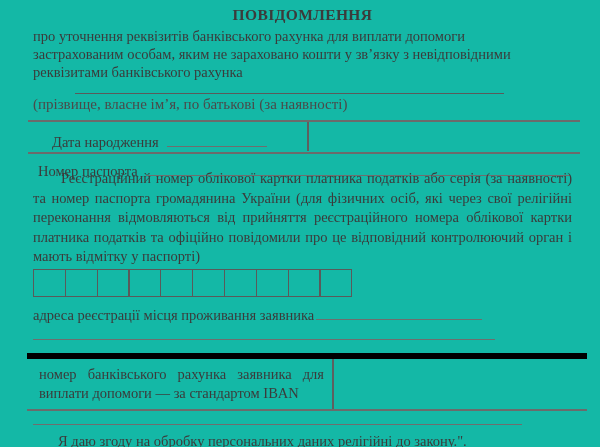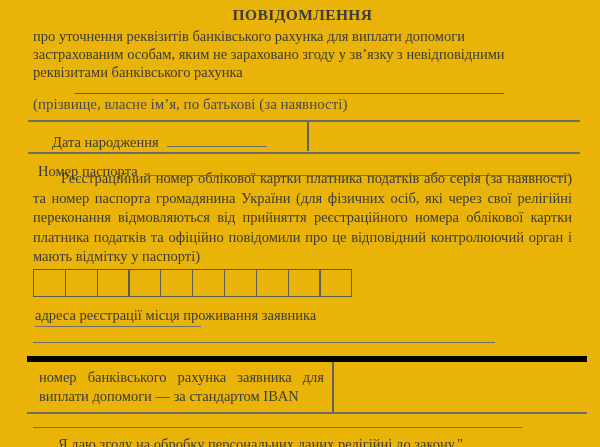--- a/index.html
+++ b/index.html
@@ -4,21 +4,21 @@
 <style>
   * { box-sizing: border-box; margin: 0; padding: 0; }
   html, body { width: 600px; height: 447px; }
   body {
     font-family: "Liberation Serif", "DejaVu Serif", serif;
     background: #ffffff;
   }
   .page {
     position: relative;
     width: 600px; height: 447px;
-    background: #eab308;
+    background: #14b8a6;
     color: #3b3b3b;
     padding: 4px 28px 0 33px;
     overflow: hidden;
     font-size: 14.5px;
   }
   .doc-title {
     text-align: center;
     font-weight: bold;
     font-size: 15.5px;
     letter-spacing: 0.4px;
@@ -79,21 +79,20 @@
   .box {
     width: 33px; height: 28px;
     border: 1.2px solid #5a5a5a;
     margin-right: -1.2px;
     background: transparent;
   }
   .address-row {
     display: flex;
     align-items: baseline;
     margin-top: 10px;
-    flex-direction: column;
   }
   .fill-address { width: 166px; margin-left: 2px; }
   .address-line2 {
     width: 462px;
     height: 1px;
     border-bottom: 1.2px solid #6e6e6e;
     margin-top: 15px;
   }
   .iban-table {
     display: flex;
@@ -123,21 +122,21 @@
 </style>
 </head>
 <body>
 
 <div class="page">
 
   <div class="doc-title">ПОВІДОМЛЕННЯ</div>
 
   <div class="doc-subtitle">
     <span class="subtitle-line">про уточнення реквізитів банківського рахунка для виплати допомоги</span>
-    <span class="subtitle-line">застрахованим особам, яким не зараховано згоду у зв’язку з невідповідними</span>
+    <span class="subtitle-line">застрахованим особам, яким не зараховано кошти у зв’язку з невідповідними</span>
     <span class="subtitle-line">реквізитами банківського рахунка</span>
   </div>
 
   <div class="name-line"></div>
   <div class="name-caption">(прізвище, власне ім’я, по батькові (за наявності)</div>
 
   <div class="info-table">
     <div class="info-cell cell-birth">
       <span>Дата народження</span>
       <div class="fill fill-birth"></div>

